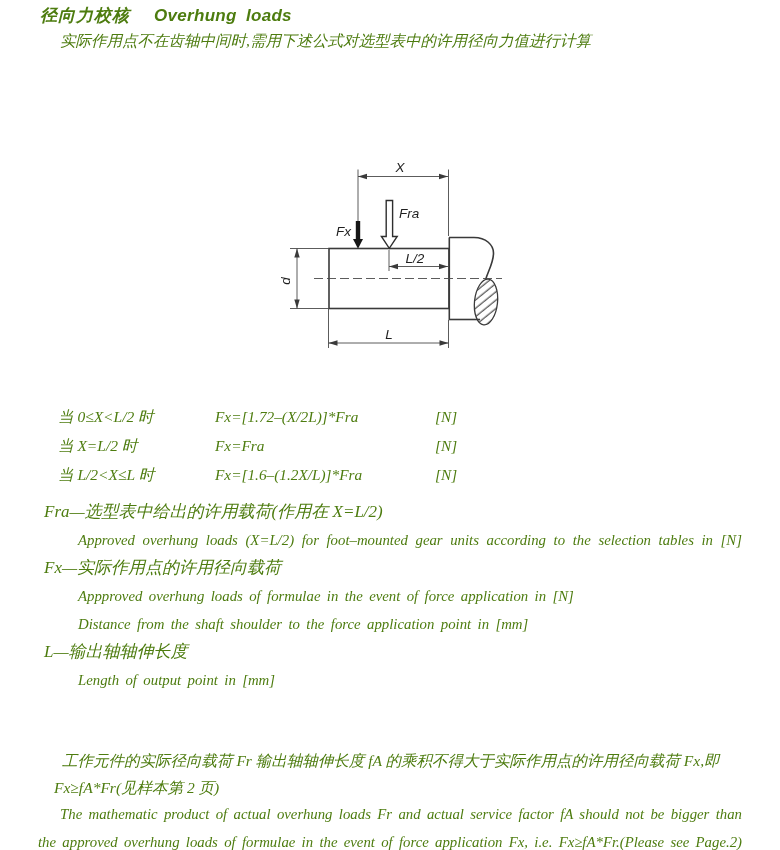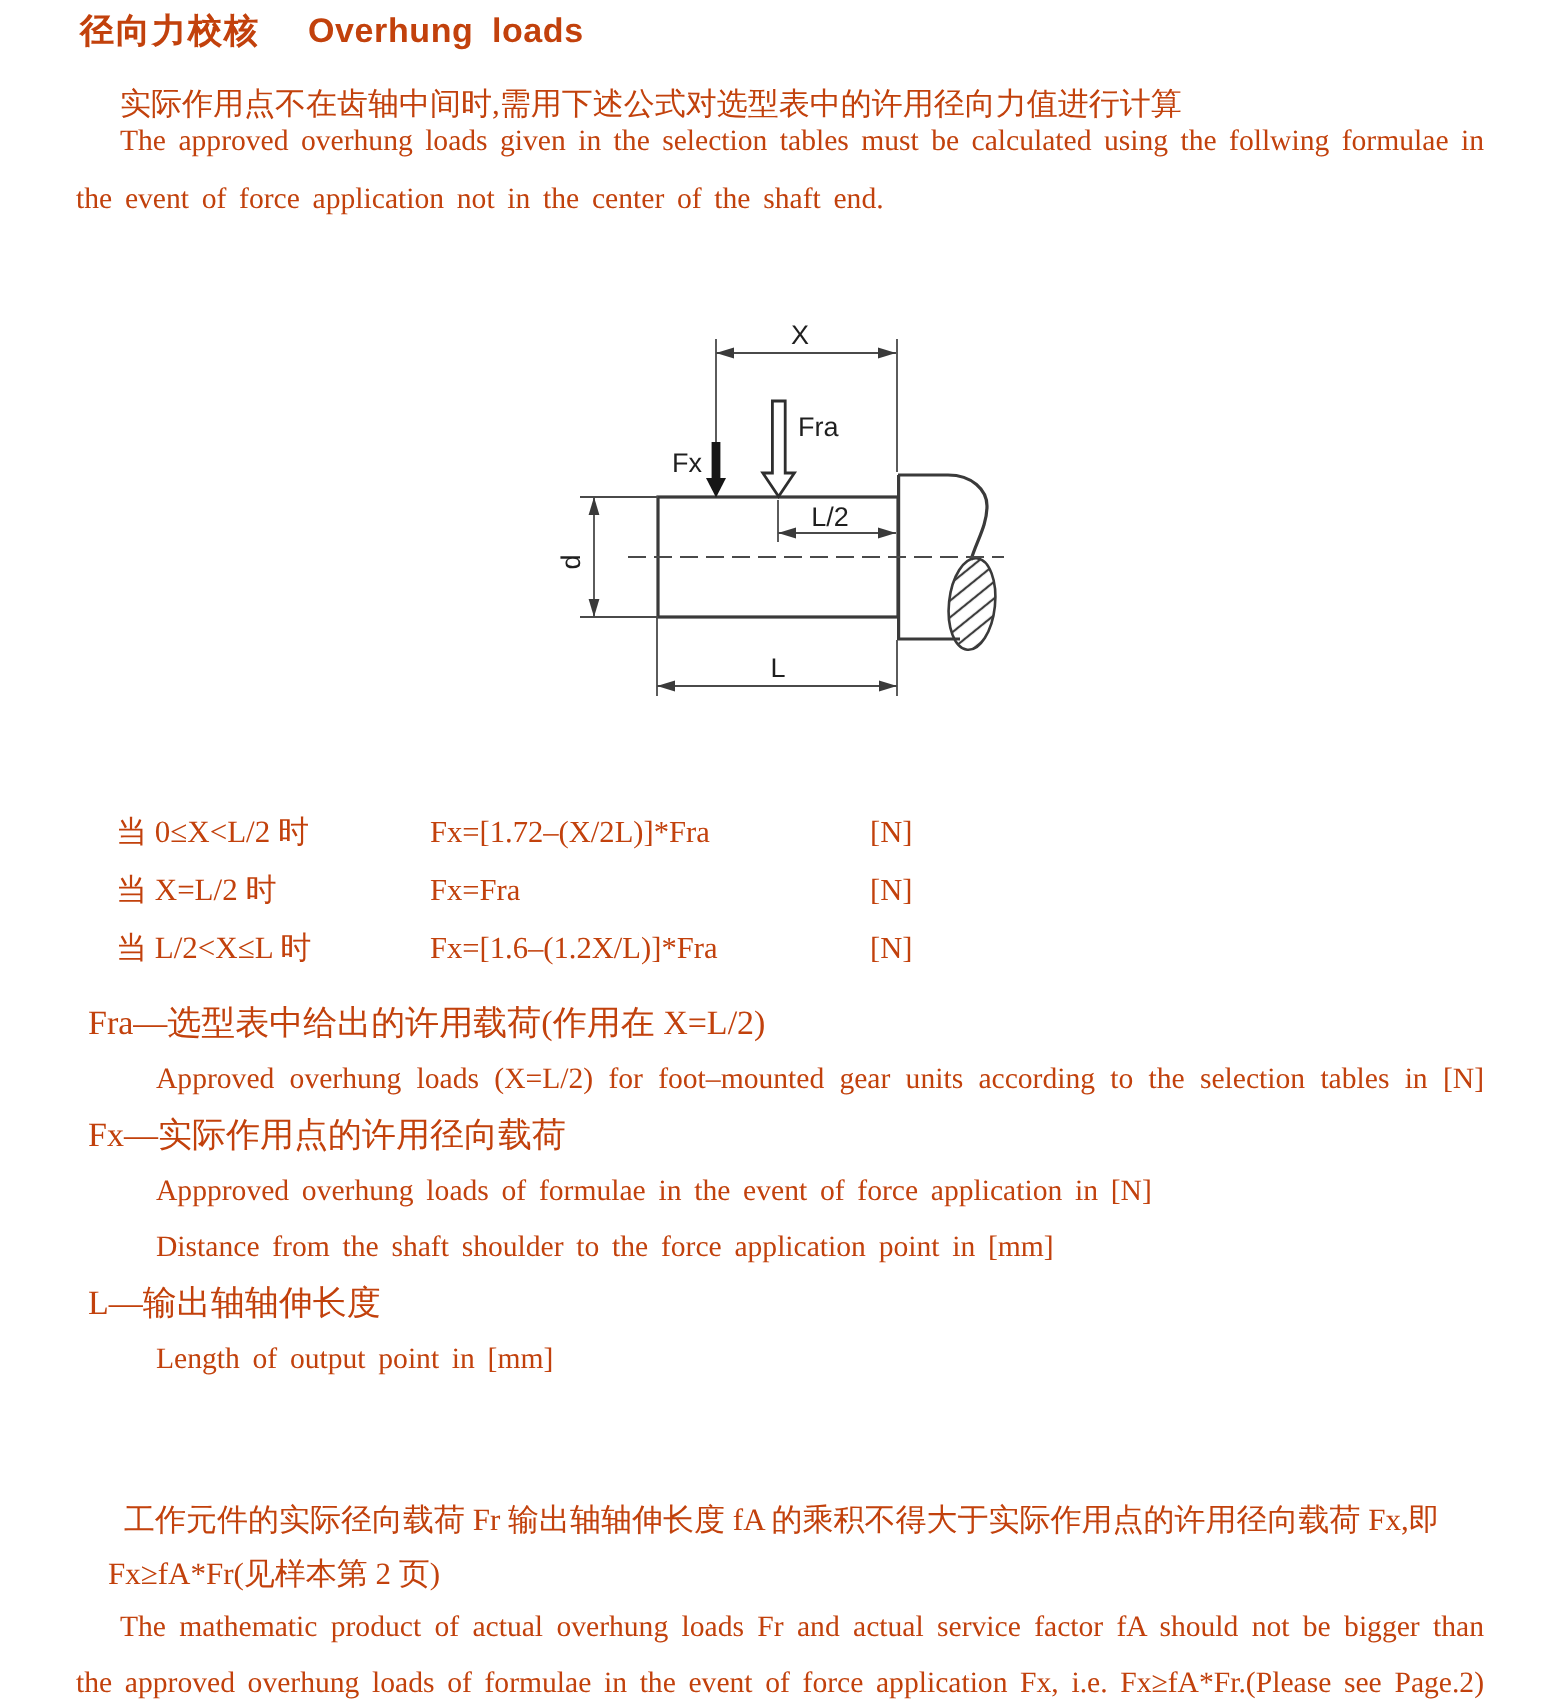--- a/index.html
+++ b/index.html
@@ -1,38 +1,39 @@
 <!DOCTYPE html>
 <html><head>
 <meta charset="utf-8">
 <style>
   html,body { margin:0; padding:0; background:#e8e8e8; }
   .page {
     position:relative; width:780px; height:850px; margin:0 auto;
-    background:#ffffff; color:#c2410c; overflow:hidden;
+    background:#ffffff; color:#4d7c0f; overflow:hidden;
     font-family:"Liberation Serif","DejaVu Serif",serif;
+    font-style:italic;
   }
   .abs { position:absolute; }
 
   
   .title-row {
     left:40px; top:4px;
     font-family:"Liberation Sans","DejaVu Sans",sans-serif;
     font-weight:bold; font-size:17px; white-space:nowrap;
   }
   .title-zh { margin-right:24px; letter-spacing:1px; }
   .title-en { letter-spacing:.3px; word-spacing:.25em; }
 
   
   .zh { font-size:15.5px; }
   .en { font-size:14.8px; word-spacing:.18em; }
   .jfull { text-align:justify; text-align-last:justify; word-spacing:.02em; }
   .nowrap { white-space:nowrap; }
 
-  .intro-zh { left:60px; top:31px;margin-top:11px; }
+  .intro-zh { left:60px; top:31px; }
   .intro-en { left:38px; top:57px; width:704px; line-height:28.5px; }
   .intro-en .l1 { text-indent:22px; }
 
   
   .diagram { left:268px; top:153px; }
   .dline   { stroke:#3a3a3a; stroke-width:1.6; fill:none; }
   .thin    { stroke:#4a4a4a; stroke-width:0.9; fill:none; }
   .dimarr  { fill:#3a3a3a; stroke:none; }
   .dlabel  {
     font-family:"Liberation Sans","DejaVu Sans",sans-serif;
@@ -61,24 +62,20 @@
 </head>
 <body>
 
 <div class="page">
 
   <div class="abs title-row">
     <span class="title-zh">径向力校核</span><span class="title-en">Overhung loads</span>
   </div>
 
   <div class="abs intro-zh zh nowrap">实际作用点不在齿轴中间时,需用下述公式对选型表中的许用径向力值进行计算</div>
-  <div class="abs intro-en en">
-    <div class="l1 jfull">The approved overhung loads given in the selection tables must be calculated using the follwing formulae in</div>
-    <div class="l2">the event of force application not in the center of the shaft end.</div>
-  </div>
 
   <svg class="abs diagram" width="244" height="215" viewBox="268 153 244 215" xmlns="http://www.w3.org/2000/svg">
     <defs>
       <pattern id="hatch" patternUnits="userSpaceOnUse" width="6.5" height="6.5" patternTransform="rotate(45)">
         <line x1="3" y1="0" x2="3" y2="6.5" stroke="#3c3c3c" stroke-width="1.1"></line>
       </pattern>
     </defs>
 
     <rect x="329" y="248.5" width="120" height="60" fill="#ffffff" class="dline"></rect>
 

